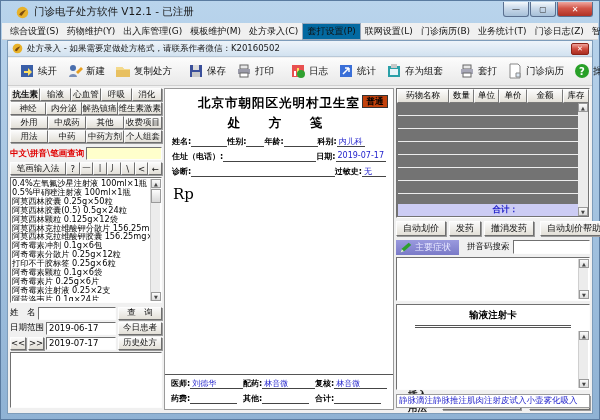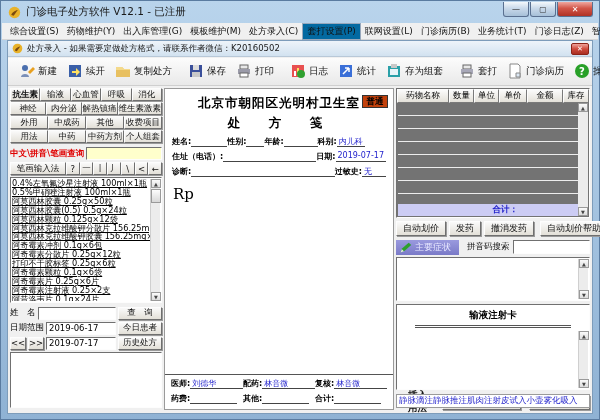--- a/index.html
+++ b/index.html
@@ -3,21 +3,21 @@
 <meta charset="utf-8">
 <style>
   * { margin:0; padding:0; box-sizing:border-box; }
   html,body { width:600px; height:420px; }
   body { font-family:"DejaVu Sans","Liberation Sans",sans-serif; font-size:10px; overflow:hidden; }
 
   .win { position:absolute; left:0; top:0; width:600px; height:420px;
          background:linear-gradient(#b9d4ec,#8fb2d4); border:1px solid #5a7ba0; }
 
   
-  .titlebar { position:absolute; left:0; top:0; right:0; height:22px; display:flex; align-items:center; padding-left:7px; }
+  .titlebar { position:absolute; left:0; top:0; right:0; height:22px; display:flex; align-items:center; padding-left:15px; }
   .app-icon { width:13px; height:13px; margin-right:5px; flex:0 0 auto; }
   .title-text { font-size:10.5px; color:#1a1a1a; }
   .caption-btns { position:absolute; right:6px; top:1px; display:flex; }
   .cap-btn { width:26px; height:15px; border:1px solid #5a7090; border-top:none; border-radius:0 0 3px 3px;
              background:linear-gradient(#f4f8fb,#c9d9ea 45%,#a7c0d8); color:#333; font-size:8px;
              display:flex; align-items:center; justify-content:center; margin-left:1px; }
   .cap-btn.close { width:36px; background:linear-gradient(#f0a8a0,#d25548 45%,#b03225); color:#fff; }
 
   
   .menubar { position:absolute; left:1px; right:1px; top:22px; height:17px; background:#f0f0f0;
@@ -65,21 +65,21 @@
   .query-row { position:absolute; left:0; top:58px; width:152px; height:15px; display:flex; align-items:center; }
   .query-label { color:#e00000; font-size:8.5px; font-weight:bold; white-space:nowrap; }
   .query-input { flex:1; height:13px; background:#ffffcc; margin-left:2px; }
 
   .stroke-row { position:absolute; left:0; top:74px; width:152px; height:14px; display:flex; }
   .stroke-row .btn3d { height:13px; font-size:8.5px; }
   .stroke-row .btn3d:first-child { width:56px; }
   .stroke-row .btn3d:not(:first-child) { flex:1; }
 
   .drug-list { position:absolute; left:0; top:89px; width:152px; height:126px; overflow:hidden; }
-  .drug-inner { position:absolute; left:1px; top:1px; right:11px; bottom:1px; overflow:hidden;text-decoration:underline; }
+  .drug-inner { position:absolute; left:1px; top:1px; right:11px; bottom:1px; overflow:hidden; }
   .drug-item { font-size:8.2px; line-height:8.9px; white-space:nowrap; color:#000; }
 
   .scrollbar { position:absolute; top:1px; right:1px; bottom:1px; width:10px; background:#ececec; border-left:1px solid #cfcfcf; }
   .sb-arrow { position:absolute; left:0; width:10px; height:9px; background:linear-gradient(#fbfbfb,#dcdcdc);
               border:1px solid #9a9a9a; font-size:5px; color:#444; text-align:center; line-height:8px; }
   .sb-up { top:0; } .sb-down { bottom:0; }
   .sb-thumb { position:absolute; left:0; top:10px; width:10px; height:14px; background:linear-gradient(#fdfdfd,#d8d8d8);
               border:1px solid #9a9a9a; }
 
   .pq-row { position:absolute; left:0; width:152px; height:14px; display:flex; align-items:center; gap:2px; }
@@ -178,32 +178,32 @@
             <circle cx="8" cy="8" r="7" fill="#e8b22a"></circle>
             <path d="M4 11c1-4 7-6 8-6l-5 7z" fill="#7a4a10"></path>
           </svg>
         <span class="title-text">处方录入 - 如果需要定做处方格式，请联系作者微信：K20160502</span>
         <div class="child-close">✕</div>
       </div>
 
       <div class="toolbar" id="toolbar">
           <div class="tb-btn">
             <span><svg viewBox="0 0 16 16">
+                <rect x="2" y="2" width="12" height="12" fill="#3a5fa8"></rect>
+                <path d="M5 8h4V5l4 4-4 4V10H5z" fill="#ffe060"></path>
+              </svg></span>
+            <span>续开</span>
+          </div>
+          <div class="tb-btn">
+            <span><svg viewBox="0 0 16 16">
                 <circle cx="6" cy="5" r="3" fill="#4a6fae"></circle>
                 <path d="M2 14c0-4 8-4 8 0z" fill="#7a8fb8"></path>
                 <path d="M9 9l5-5 2 2-5 5z" fill="#e8a020"></path>
               </svg></span>
             <span>新建</span>
-          </div>
-          <div class="tb-btn">
-            <span><svg viewBox="0 0 16 16">
-                <rect x="2" y="2" width="12" height="12" fill="#3a5fa8"></rect>
-                <path d="M5 8h4V5l4 4-4 4V10H5z" fill="#ffe060"></path>
-              </svg></span>
-            <span>续开</span>
           </div>
           <div class="tb-btn">
             <span><svg viewBox="0 0 16 16">
                 <path d="M1 4h6l2 2h6v8H1z" fill="#e8c060"></path>
                 <path d="M1 4h6l2 2h6v1H1z" fill="#f4d98a"></path>
               </svg></span>
             <span>复制处方</span>
           </div>
           <div class="tb-sep"></div>
           <div class="tb-btn">

